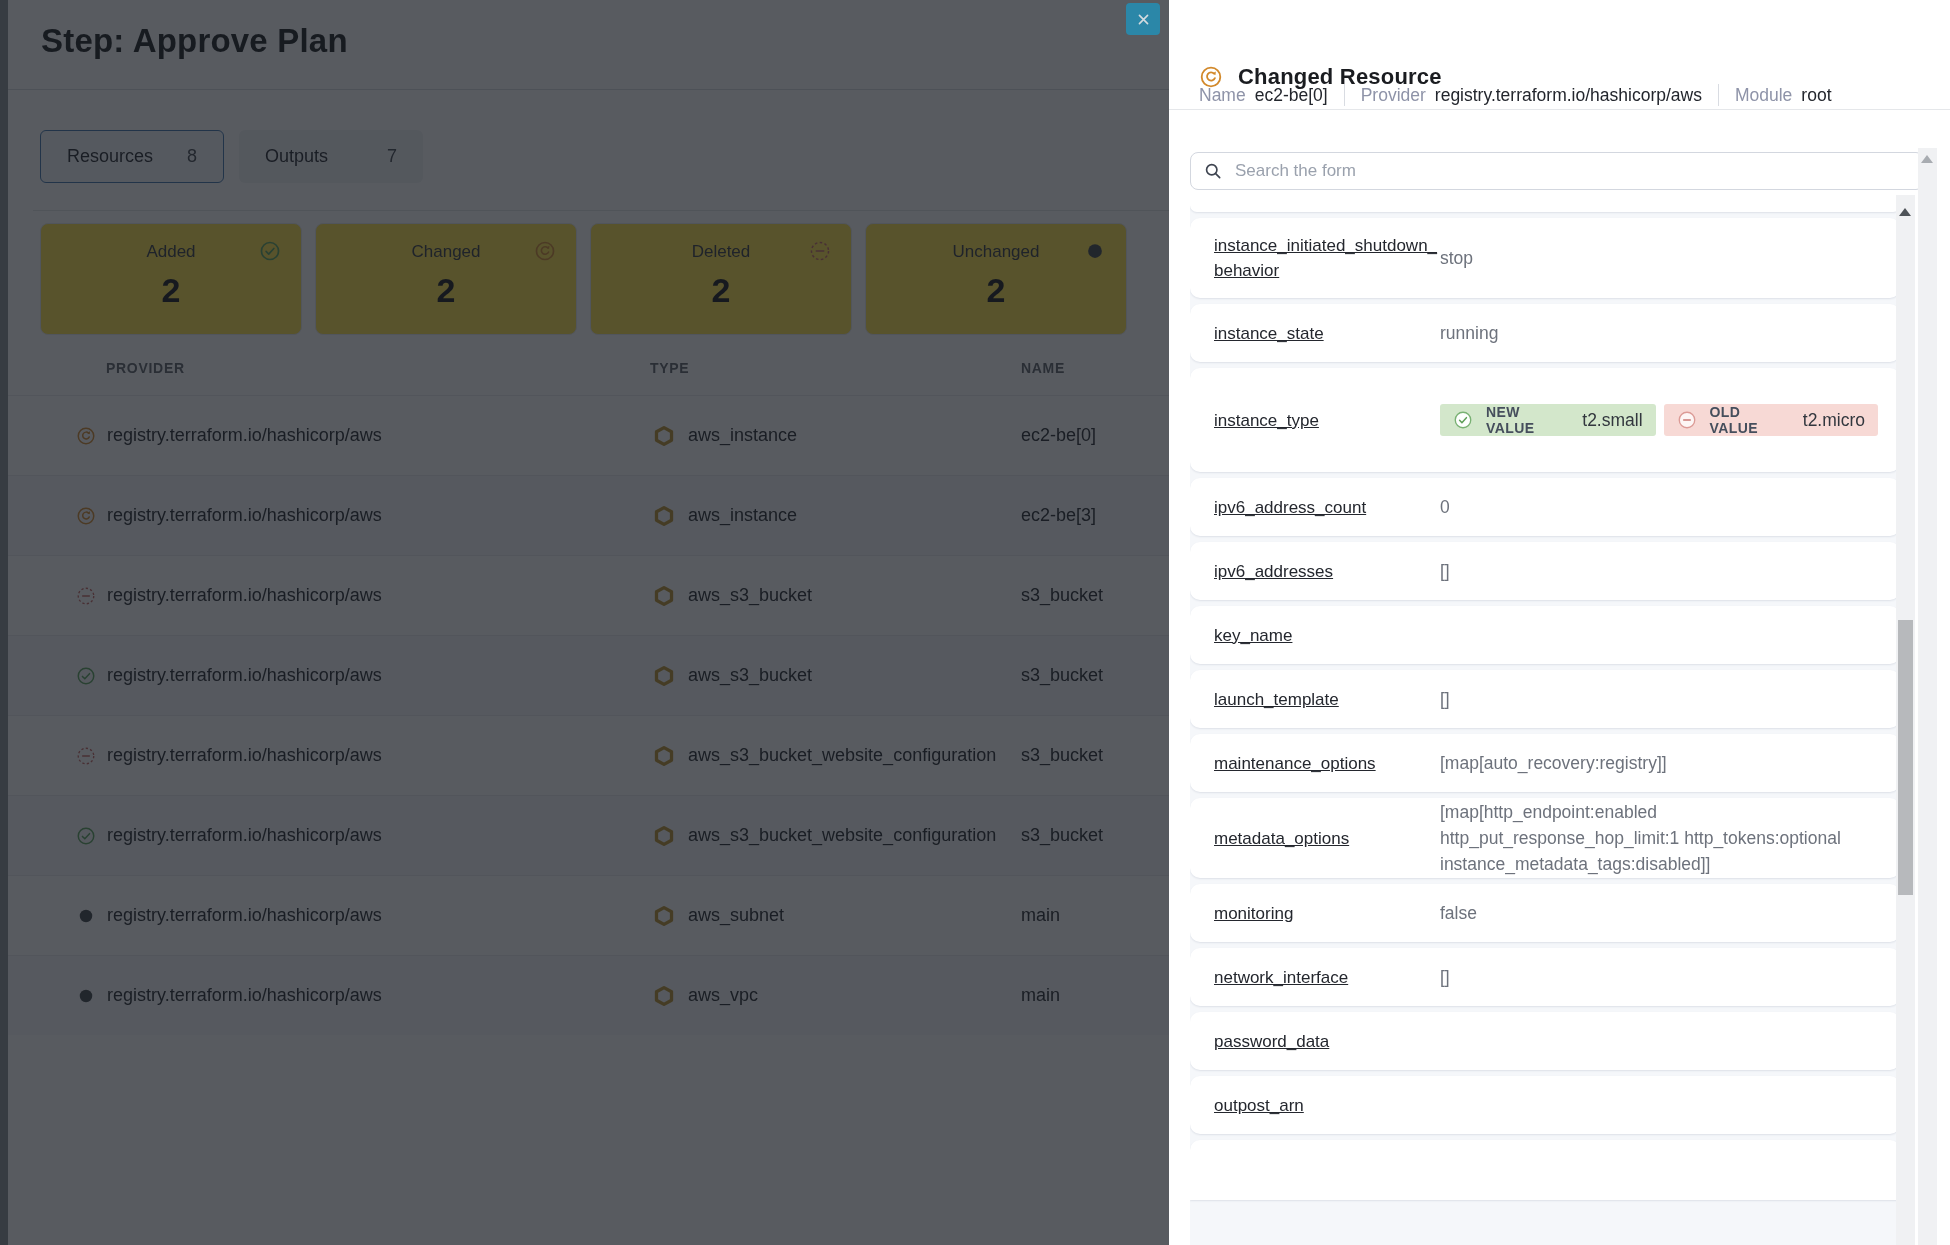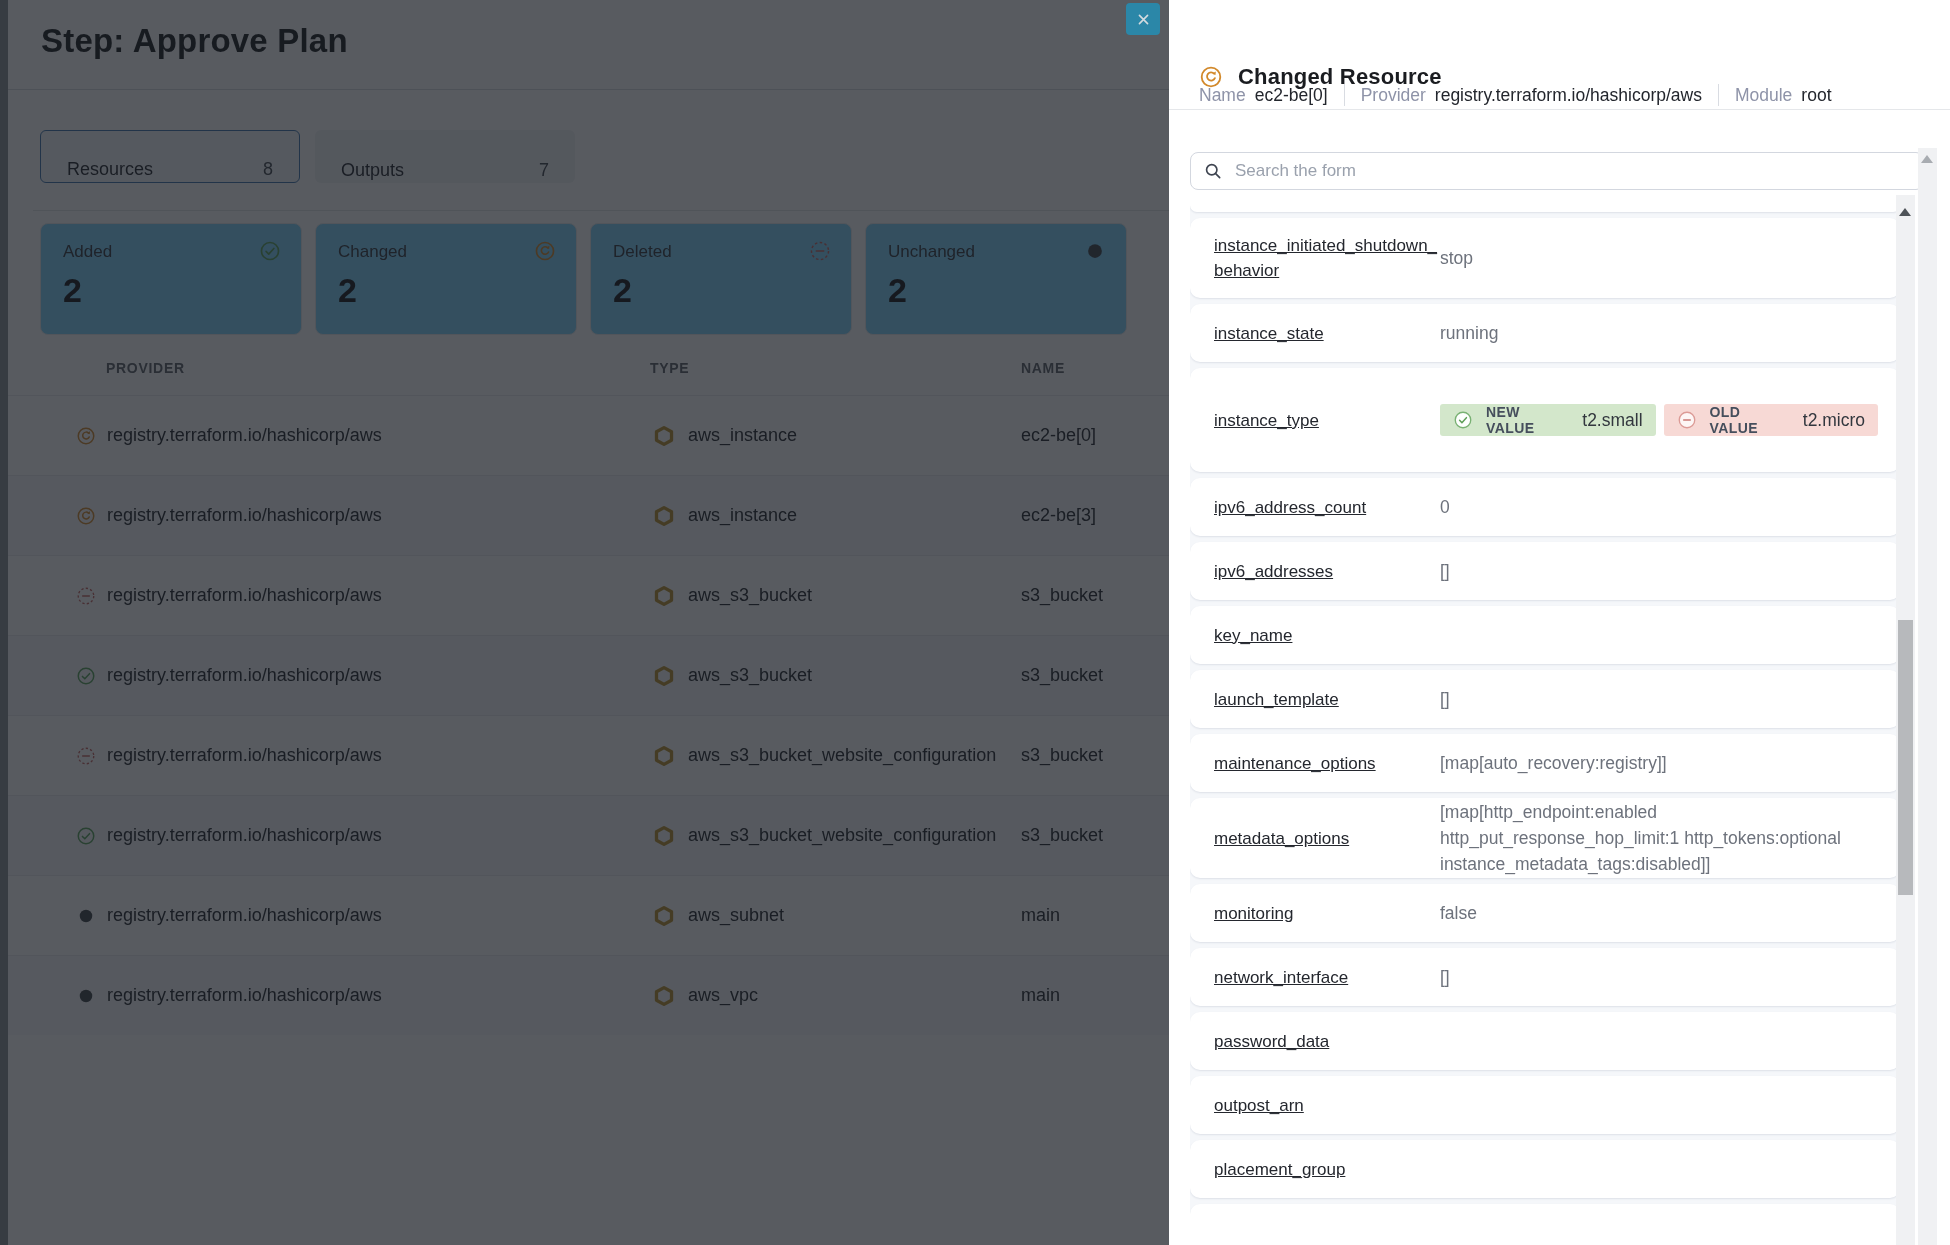--- a/index.html
+++ b/index.html
@@ -11,29 +11,29 @@
   }
 
   
   .page { position:absolute; inset:0; background:#ffffff; }
   .left-strip { position:absolute; left:0; top:0; width:8px; height:100%; background:#8a8f95; }
 
   .page-header { position:absolute; left:8px; right:0; top:0; height:90px; border-bottom:1px solid #d8dadd; background:#fff; }
   .page-title { position:absolute; left:33px; top:22px; font-size:33px; font-weight:600; color:#17191c; letter-spacing:.2px; }
 
   .tabs { position:absolute; left:40px; top:130px; display:flex; gap:15px; }
-  .tab { width:260px; height:53px; border-radius:6px; display:flex; align-items:flex-end; justify-content:space-between;
-         padding:2px 26px; font-size:18px; color:#1f2228; background:#f1f2f5; cursor:pointer; }
+  .tab { width:184px; height:53px; border-radius:6px; display:flex; align-items:center; justify-content:space-between;
+         padding:10px 26px; font-size:18px; color:#1f2228; background:#f1f2f5; cursor:pointer; }
   .tab.active { background:#f5f8fb; border:1px solid var(--tab-active-border); }
   .tab .count { color:#3f444b; }
 
   .tabs-divider { position:absolute; left:33px; right:0; top:210px; border-top:1px solid #e2e4e7; }
 
   .summary { position:absolute; left:40px; top:223px; display:flex; gap:13px; }
-  .scard { width:262px; height:112px; border:1px solid #e7e9ec; background:#7dd3fc; border-radius:8px; padding:18px 22px; position:relative; }
+  .scard { width:262px; height:112px; border:1px solid #e7e9ec; background:#fde047; border-radius:8px; padding:18px 22px; position:relative;text-align:center; }
   .scard .slabel { font-size:17px; color:#33373d; }
   .scard .svalue { font-size:34px; font-weight:600; color:#121417; margin-top:9px; }
   .scard .sicon  { position:absolute; right:20px; top:16px; width:22px; height:22px; }
 
   .rtable { position:absolute; left:8px; right:0; top:345px; }
   .thead { position:relative; height:50px; font-size:14px; font-weight:700; letter-spacing:.7px; color:#595f66; }
   .th { position:absolute; top:15px; }
   .th-provider { left:98px; } .th-type { left:642px; } .th-name { left:1013px; }
   .trow { position:relative; height:80px; border-top:1px solid #e8eaec; background:#fff; cursor:pointer; }
   .trow.even { background:#f7f8fa; }
@@ -424,24 +424,20 @@
       <div class="aval">[]</div>
     </div>
     <div class="acard">
       <div class="akey">password_data</div>
       <div class="aval"></div>
     </div>
     <div class="acard">
       <div class="akey">outpost_arn</div>
       <div class="aval"></div>
     </div>
-    <div class="acard">
-      <div class="akey">placement_group</div>
-      <div class="aval"></div>
-    </div>
 
     <div class="acard partial"></div>
   </div>
 
   <div class="sb sb-inner">
     <div class="arrow"></div>
     <div class="thumb"></div>
   </div>
   <div class="sb sb-outer">
     <div class="arrow"></div>

